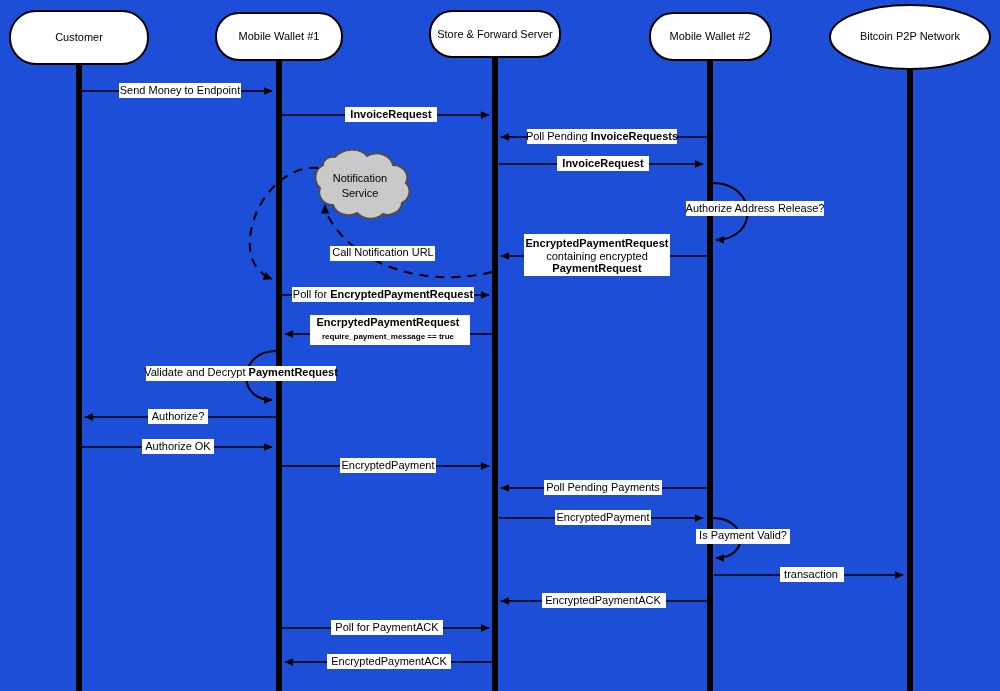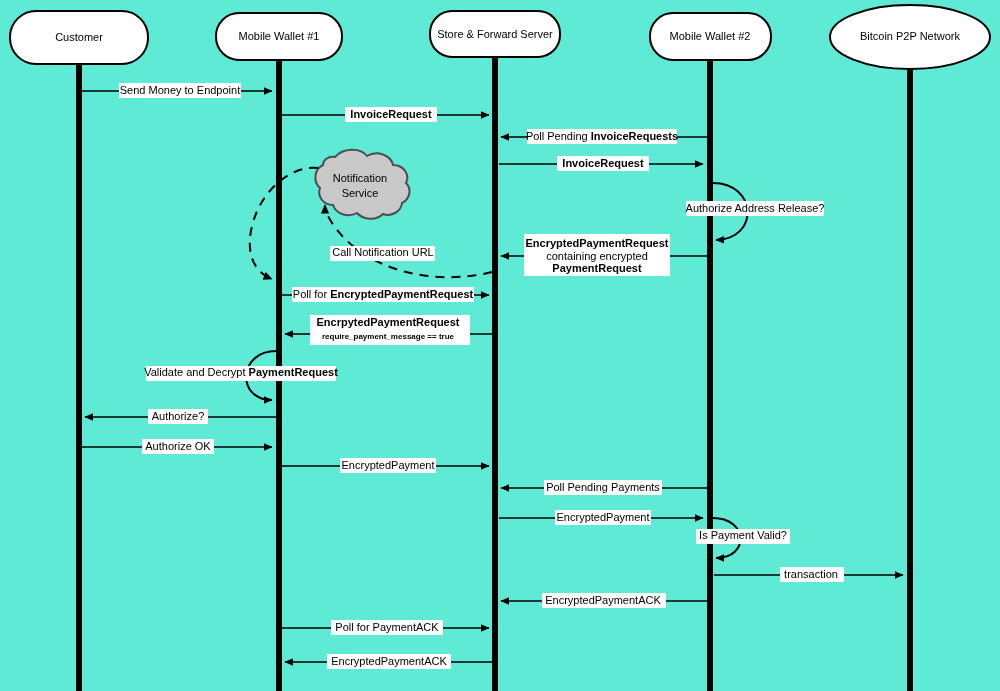--- a/index.html
+++ b/index.html
@@ -10,21 +10,21 @@
   body {
     font-family: "Liberation Sans", sans-serif;
     width: 1000px;
     height: 691px;
     overflow: hidden;
   }
   #diagram-root {
     position: relative;
     width: 1000px;
     height: 691px;
-    background: #5eead4;
+    background: #1d4ed8;
   }
   svg.canvas {
     position: absolute;
     top: 0;
     left: 0;
     width: 1000px;
     height: 691px;
   }
   text {
     font-family: "Liberation Sans", sans-serif;

